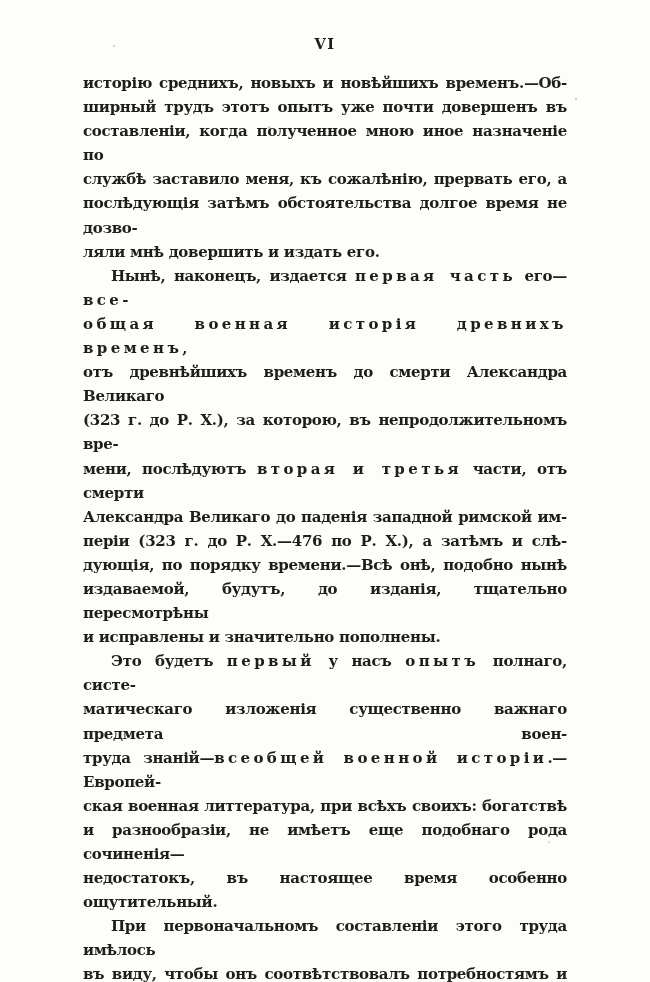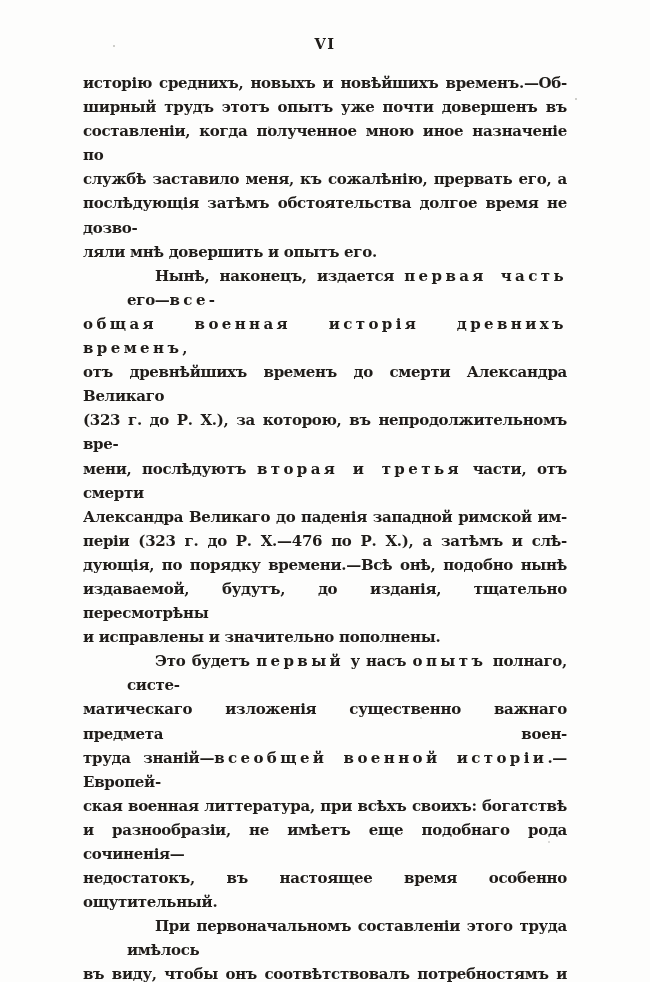--- a/index.html
+++ b/index.html
@@ -33,21 +33,21 @@
     letter-spacing: -0.3px;
     text-rendering: optimizeLegibility;
   }
   .para { margin: 0; }
   .line {
     text-align: justify;
     text-align-last: justify;
     min-height: 24.1px;
   }
   .line.endpara { text-align-last: left; }
-  .para.indent .line:first-child { text-indent: 28px; margin-left: 44px; }
+  .para.indent .line:first-child { text-indent: 28px; }
   .sp { letter-spacing: 3.4px; }
   .speck {
     position: absolute;
     background: #8a8a85;
     border-radius: 50%;
     width: 2px; height: 2px;
     opacity: 0.55;
   }
   .speck.s1 { left: 113px; top: 45px;  }
   .speck.s2 { left: 268px; top: 126px; width: 2px; height: 3px; }
@@ -62,21 +62,21 @@
 <div class="page">
   <div class="page-number">VI</div>
 
   <div class="text-block">
       <div class="para">
         <div class="line"><span>исторію среднихъ, новыхъ и новѣйшихъ временъ.—Об-</span></div>
         <div class="line"><span>ширный трудъ этотъ опытъ уже почти довершенъ въ</span></div>
         <div class="line"><span>составленіи, когда полученное мною иное назначеніе по</span></div>
         <div class="line"><span>службѣ заставило меня, къ сожалѣнію, прервать его, а</span></div>
         <div class="line"><span>послѣдующія затѣмъ обстоятельства долгое время не дозво-</span></div>
-        <div class="line endpara"><span>ляли мнѣ довершить и опытъ его.</span></div>
+        <div class="line endpara"><span>ляли мнѣ довершить и издать его.</span></div>
       </div>
       <div class="para indent">
         <div class="line"><span>Нынѣ, наконецъ, издается </span><span class="sp">первая часть</span><span> его—</span><span class="sp">все-</span></div>
         <div class="line"><span class="sp">общая военная исторія древнихъ временъ</span><span>,</span></div>
         <div class="line"><span>отъ древнѣйшихъ временъ до смерти Александра Великаго</span></div>
         <div class="line"><span>(323 г. до Р. Х.), за которою, въ непродолжительномъ вре-</span></div>
         <div class="line"><span>мени, послѣдуютъ </span><span class="sp">вторая и третья</span><span> части, отъ смерти</span></div>
         <div class="line"><span>Александра Великаго до паденія западной римской им-</span></div>
         <div class="line"><span>періи (323 г. до Р. Х.—476 по Р. Х.), а затѣмъ и слѣ-</span></div>
         <div class="line"><span>дующія, по порядку времени.—Всѣ онѣ, подобно нынѣ</span></div>

